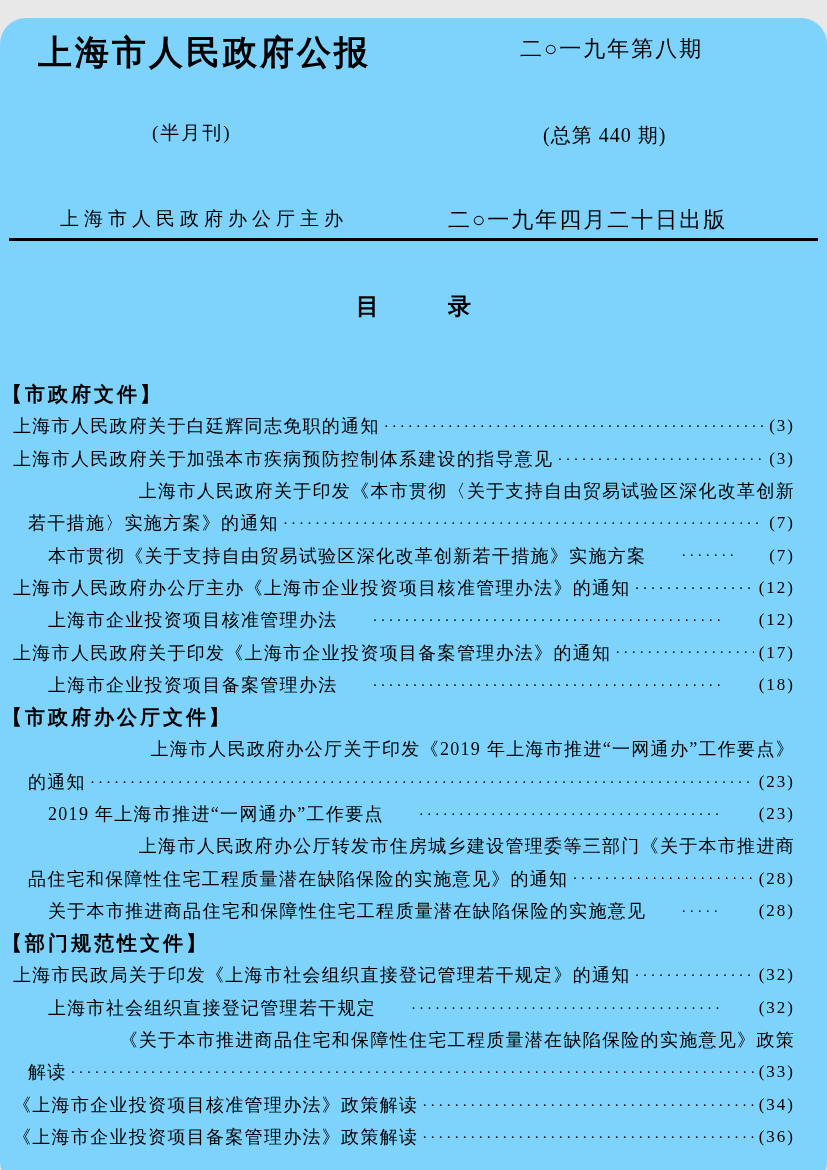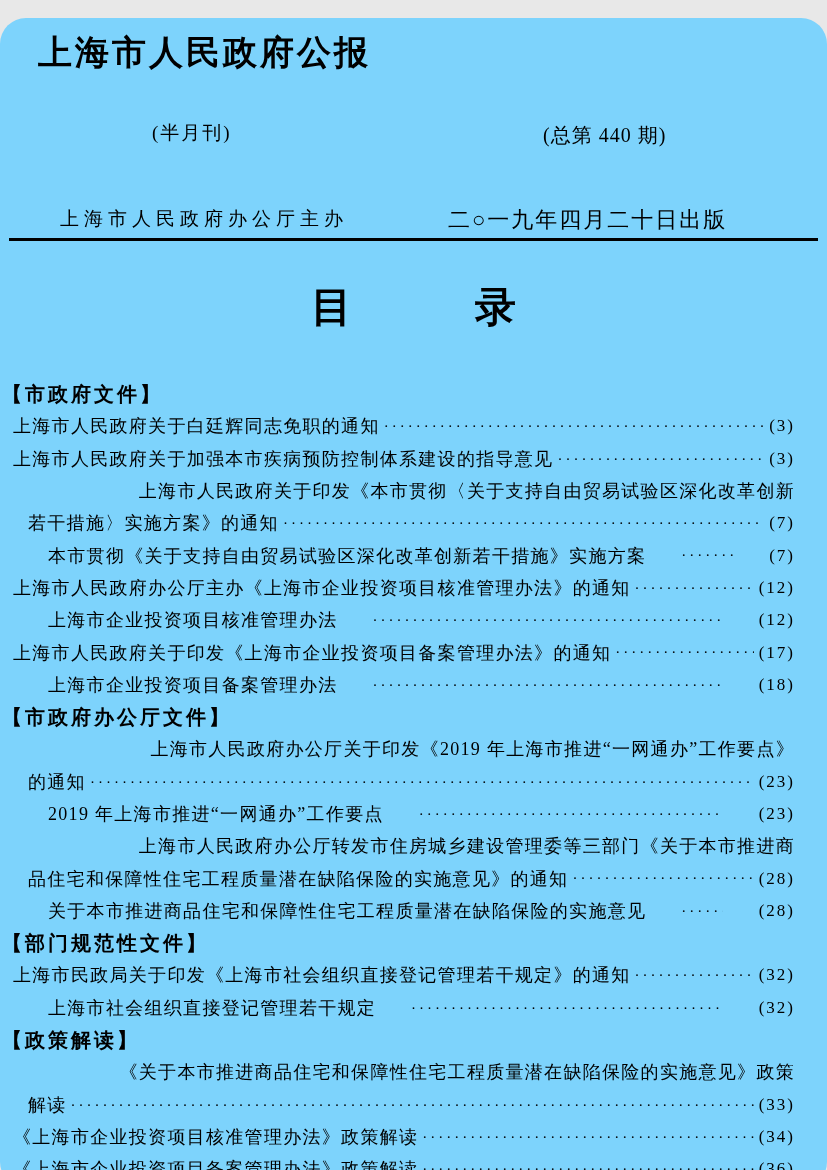--- a/index.html
+++ b/index.html
@@ -44,21 +44,21 @@
   }
   .mh-rule {
     position: absolute; left: 9px; right: 9px; top: 220px;
     height: 3px; background: #000;
   }
 
   
   .toc-title {
     margin: 46px 0 0 0;
     text-align: center;
-    font-size: 41px;
+    font-size: 23px;
     font-weight: bold;
     line-height: 38px;
   }
   .toc {
     margin-top: 52px;
     padding: 0 32px 0 2px;
     font-size: 18px;
   }
   .toc-heading {
     height: 32.3px;
@@ -97,20 +97,21 @@
     letter-spacing: 2px;
   }
 </style>
 </head>
 <body>
 
 <div class="sheet">
 
   <header class="masthead">
     <h1 class="mh-title">上海市人民政府公报</h1>
+    <div class="mh-issue">二○一九年第八期</div>
     <div class="mh-frequency">(半月刊)</div>
     <div class="mh-cumulative">(总第 440 期)</div>
     <div class="mh-organizer">上海市人民政府办公厅主办</div>
     <div class="mh-pubdate">二○一九年四月二十日出版</div>
     <div class="mh-rule"></div>
   </header>
 
   <h2 class="toc-title">目　　　录</h2>
 
   <main class="toc" id="toc-list">
@@ -189,21 +190,20 @@
       <div class="toc-line indent-item">
         <span class="entry-text">上海市民政局关于印发《上海市社会组织直接登记管理若干规定》的通知</span>
         <span class="dots"></span>
         <span class="pageno">(32)</span>
       </div>
       <div class="toc-line indent-sub">
         <span class="entry-text">上海市社会组织直接登记管理若干规定</span>
         <span class="dots"></span>
         <span class="pageno">(32)</span>
       </div>
-      <div class="toc-heading">【政策解读】</div>
       <div class="toc-line indent-item">
         <span class="entry-text">《关于本市推进商品住宅和保障性住宅工程质量潜在缺陷保险的实施意见》政策</span>
       </div>
       <div class="toc-line indent-cont">
         <span class="entry-text">解读</span>
         <span class="dots"></span>
         <span class="pageno">(33)</span>
       </div>
       <div class="toc-line indent-item">
         <span class="entry-text">《上海市企业投资项目核准管理办法》政策解读</span>

